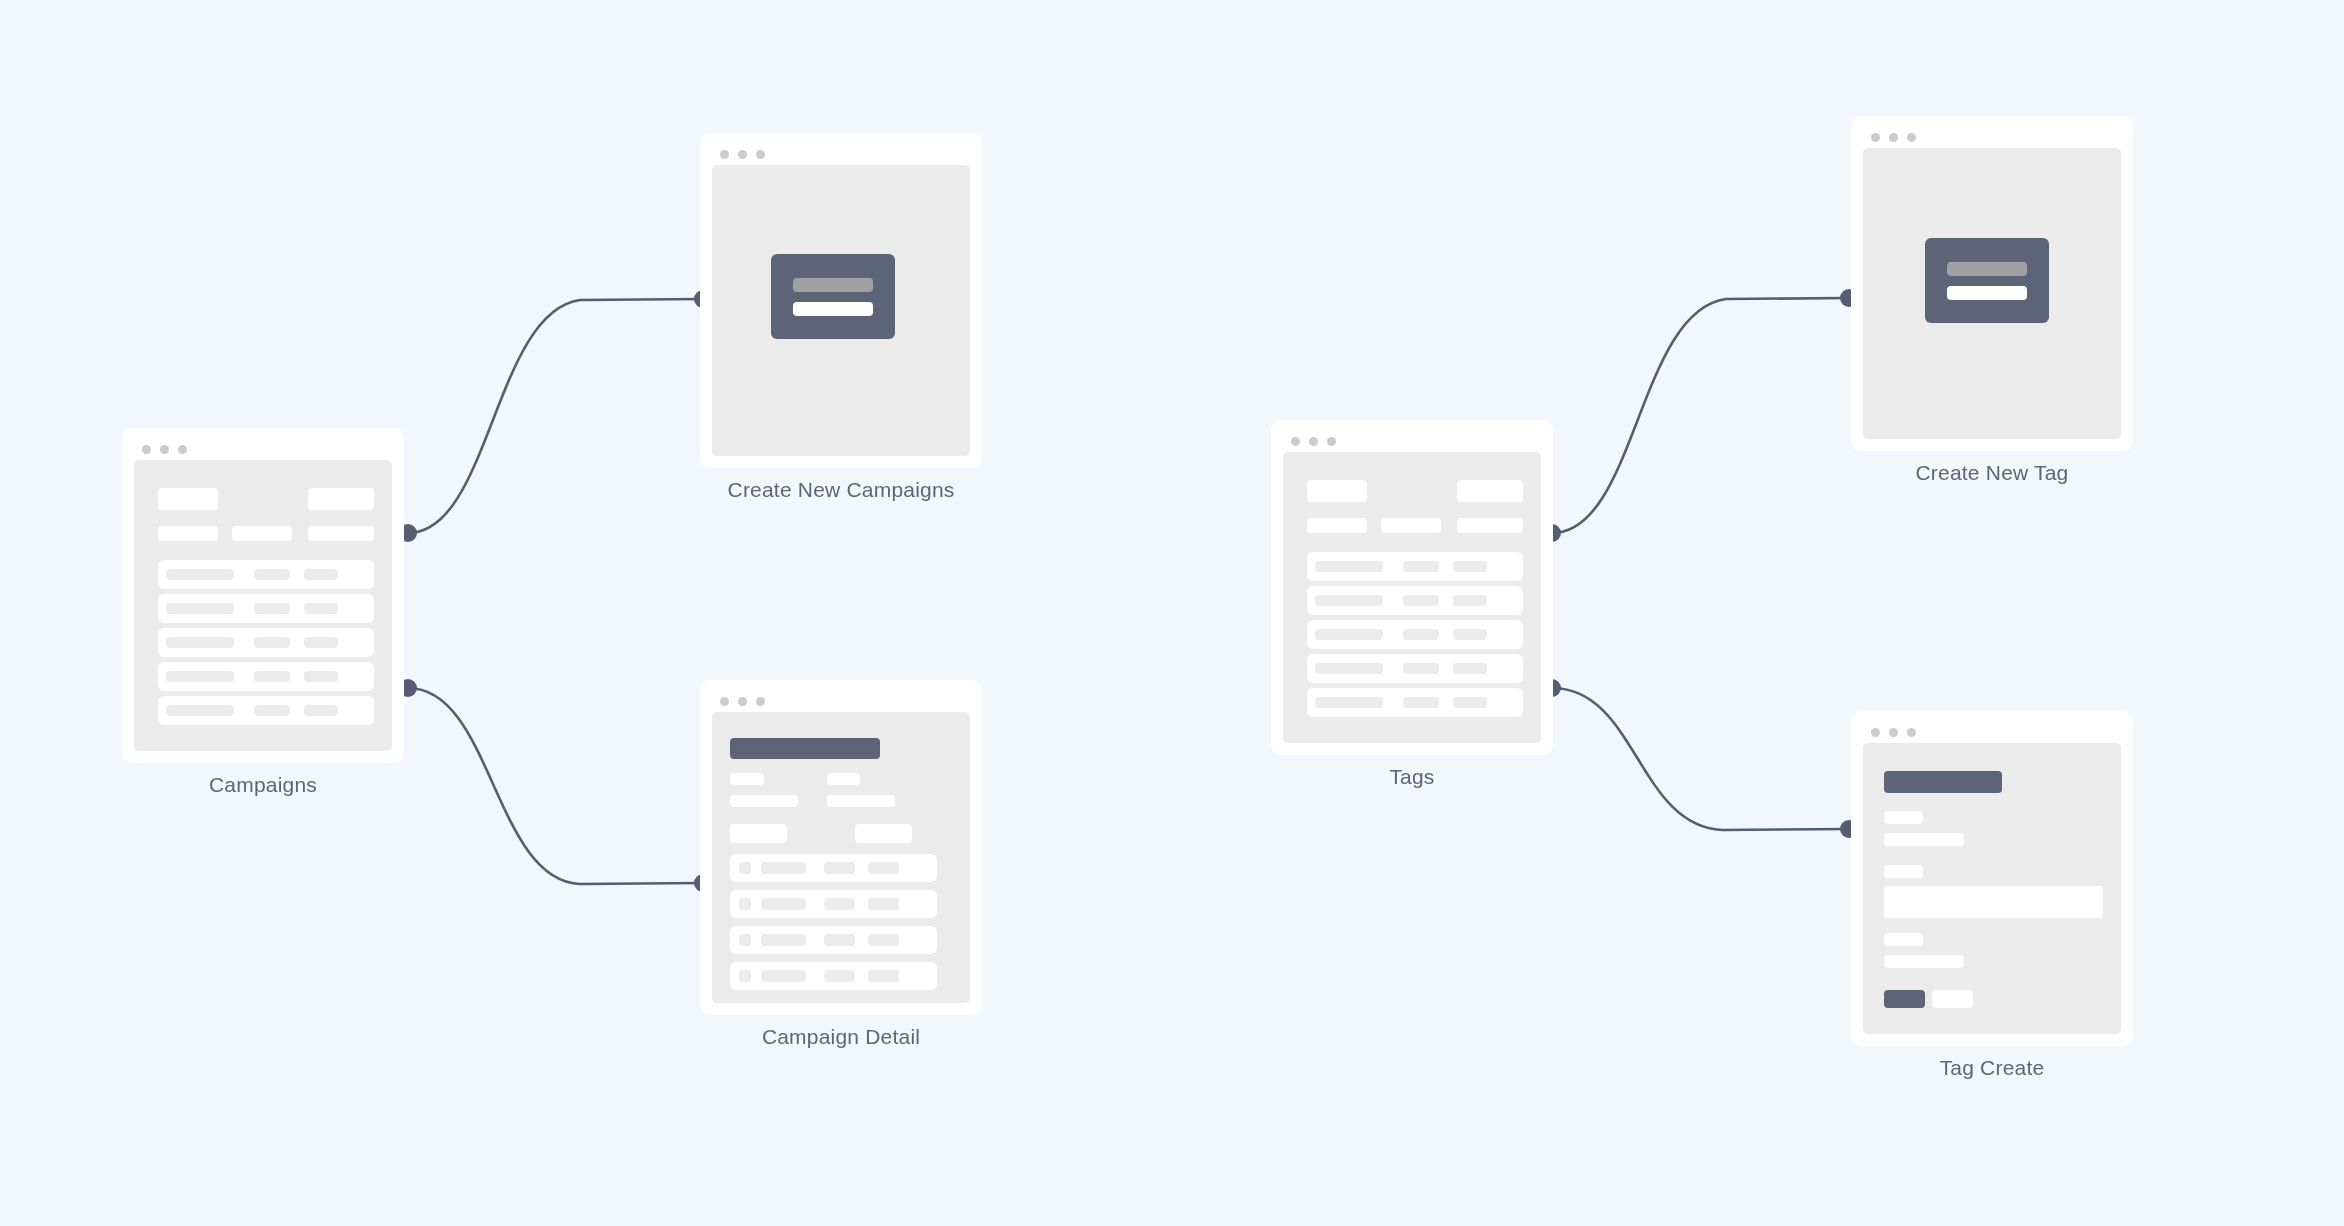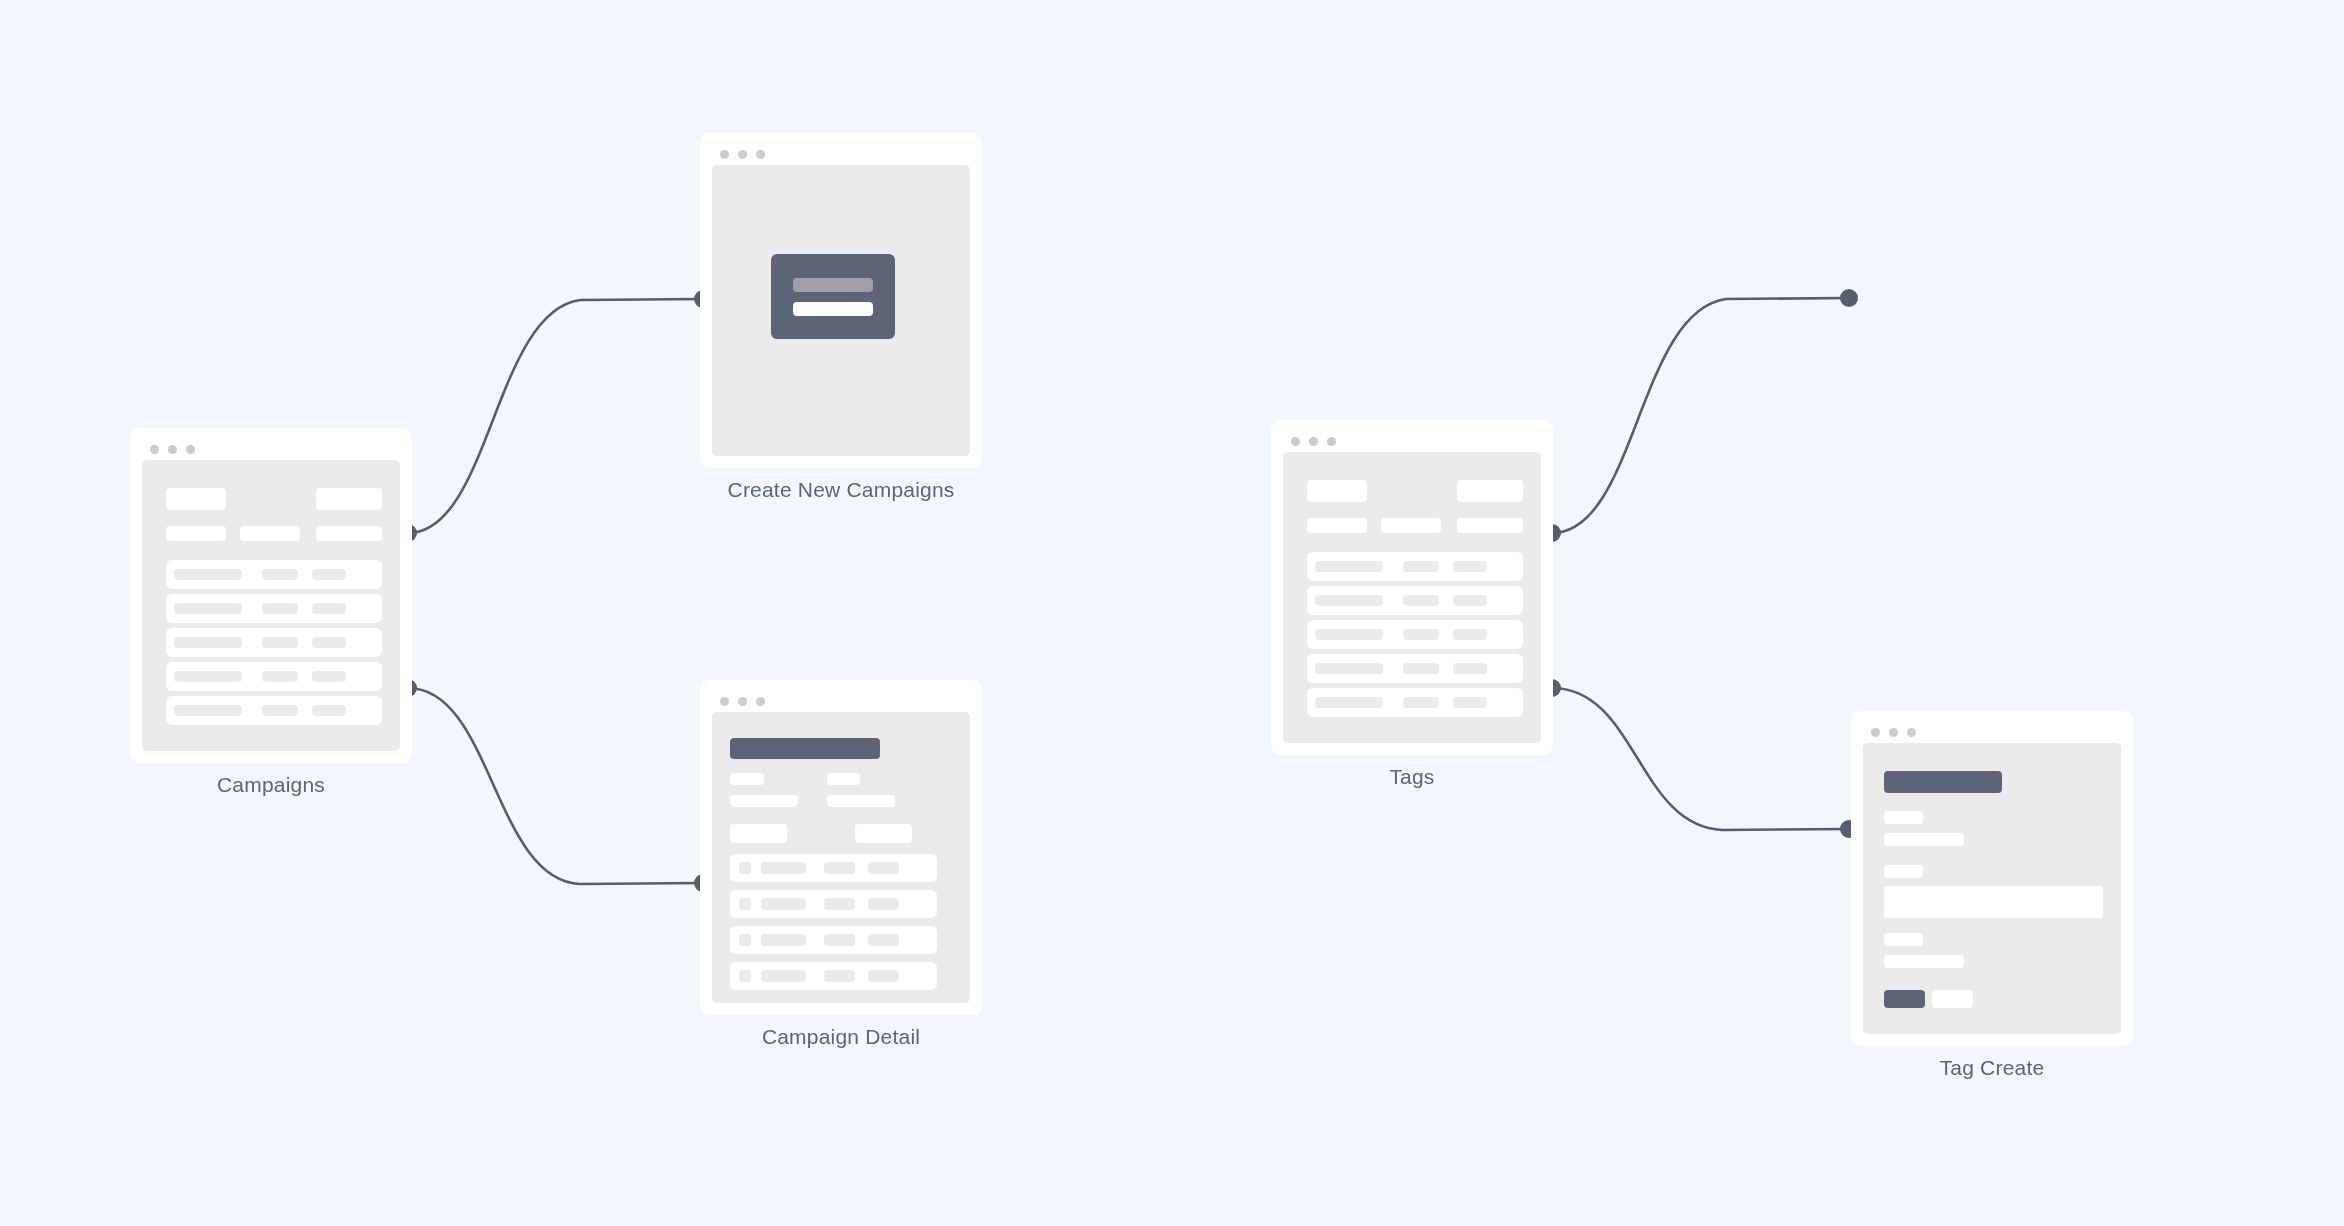--- a/index.html
+++ b/index.html
@@ -127,21 +127,21 @@
     <circle cx="408" cy="533" r="9" fill="#565d70"></circle>
     <circle cx="703" cy="299" r="9" fill="#565d70"></circle>
     <circle cx="408" cy="688" r="9" fill="#565d70"></circle>
     <circle cx="703" cy="883" r="9" fill="#565d70"></circle>
     <circle cx="1552" cy="533" r="9" fill="#565d70"></circle>
     <circle cx="1849" cy="298" r="9" fill="#565d70"></circle>
     <circle cx="1552" cy="688" r="9" fill="#565d70"></circle>
     <circle cx="1849" cy="829" r="9" fill="#565d70"></circle>
   </svg>
 
-  <div class="node" style="left:130px; top:428px; width:282px; height:335px;">
+  <div class="node" style="left:122px; top:428px; width:282px; height:335px;">
     <div class="window">
       <div class="titlebar">
         <span class="dot"></span>
         <span class="dot"></span>
         <span class="dot"></span>
       </div>
       <div class="screen-body">
         <div class="bar" style="left:24px;  top:28px;  width:60px; height:22px;"></div>
         <div class="bar" style="left:174px; top:28px; width:66px; height:22px;"></div>
 
@@ -281,20 +281,36 @@
         <div class="rowcard" style="left:24px; top:236px; width:216px; height:29px;">
           <div class="bar grey" style="left:8px;   top:9px; width:68px; height:11px;"></div>
           <div class="bar grey" style="left:96px;  top:9px; width:36px; height:11px;"></div>
           <div class="bar grey" style="left:146px; top:9px; width:34px; height:11px;"></div>
         </div>
       </div>
     </div>
     <div class="caption" style="top:345px;">Tags</div>
   </div>
 
+  <div class="node" style="left:1851px; top:116px; width:282px; height:335px;">
+    <div class="window">
+      <div class="titlebar">
+        <span class="dot"></span>
+        <span class="dot"></span>
+        <span class="dot"></span>
+      </div>
+      <div class="screen-body">
+        <div class="form-glyph" style="left:62px; top:90px; width:124px; height:85px;">
+          <div class="bar mid" style="left:22px; top:24px; width:80px; height:14px;"></div>
+          <div class="bar" style="left:22px; top:48px; width:80px; height:14px;"></div>
+        </div>
+      </div>
+    </div>
+    <div class="caption" style="top:345px;">Create New Tag</div>
+  </div>
 
   <div class="node" style="left:1851px; top:711px; width:282px; height:335px;">
     <div class="window">
       <div class="titlebar">
         <span class="dot"></span>
         <span class="dot"></span>
         <span class="dot"></span>
       </div>
       <div class="screen-body">
         <div class="bar dark" style="left:21px; top:28px; width:118px; height:22px;"></div>

